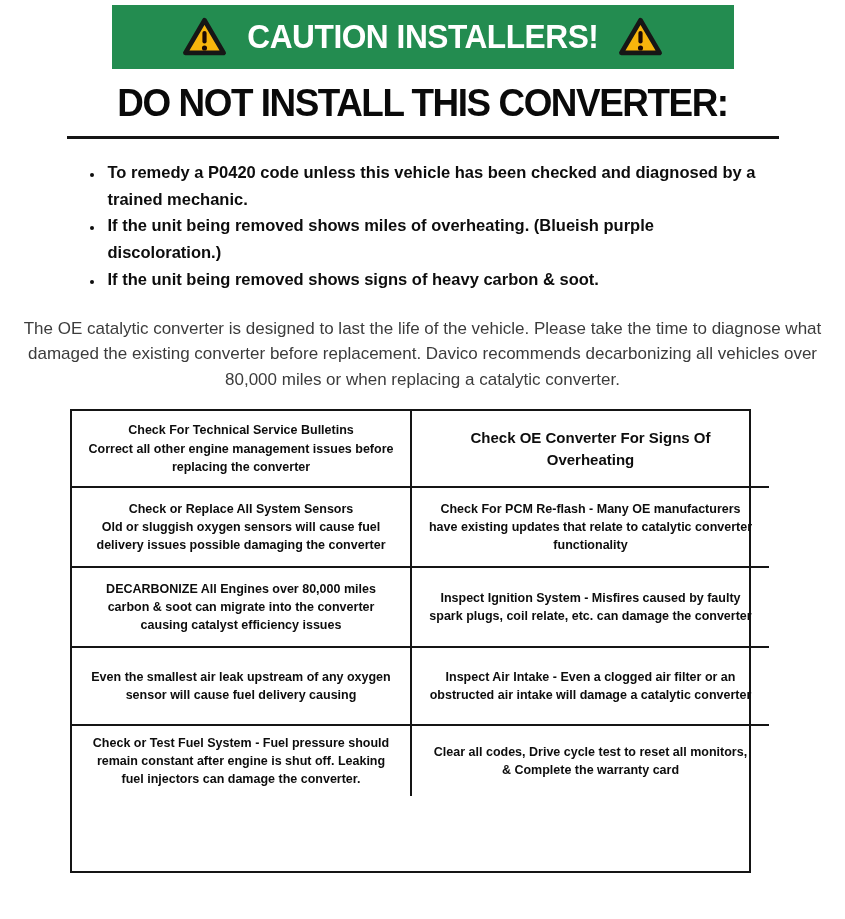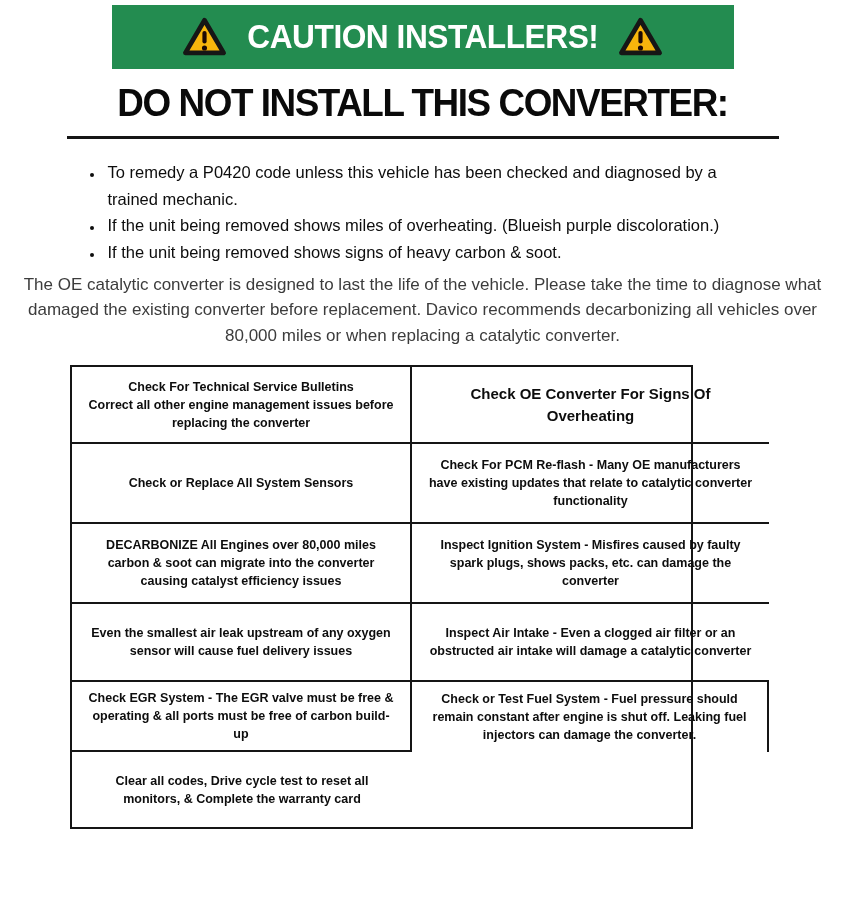--- a/index.html
+++ b/index.html
@@ -51,31 +51,31 @@
 
   
   .warning-list {
     width: 678px;
     margin: 20px auto 0 auto;
     padding-left: 20px;
     list-style: disc;
   }
   .warning-list li {
     font-size: 16.5px;
-    font-weight: 400;
+    font-weight: 700;
     line-height: 1.62;
     color: #0d0d0d;
     padding-left: 4px;
   }
   .warning-list li::marker { font-size: 12px; }
 
   
   .advisory {
     width: 826px;
-    margin: 6px auto 0 auto;
+    margin: 23px auto 0 auto;
     text-align: center;
     font-size: 17px;
     font-weight: 400;
     line-height: 1.5;
     color: #3c3c3c;
   }
 
   
   .keys-heading {
     margin-top: 17px;
@@ -85,21 +85,21 @@
     color: #0a0a0a;
     text-decoration: underline;
     text-decoration-thickness: 2.5px;
     text-underline-offset: 4px;
     letter-spacing: -0.3px;
   }
 
   
   .keys-table {
     margin: 17px 0 0 70px;
-    width: 623px;
+    width: 681px;
     display: grid;
     grid-template-columns: 340px 357px;
     grid-template-rows: 77px 80px 80px 78px 70px 75px;
     border: 2px solid #151515;
   }
   .cell {
     border-right: 2px solid #151515;
     border-bottom: 2px solid #151515;
     display: flex;
     flex-direction: column;
@@ -160,44 +160,41 @@
     <div class="cell">
       <div class="cell-title">Check For Technical Service Bulletins</div>
       <div class="cell-body">Correct all other engine management issues before replacing the converter</div>
     </div>
     <div class="cell last-col">
       <div class="cell-text big">Check OE Converter For Signs Of Overheating</div>
     </div>
 
     <div class="cell">
       <div class="cell-title">Check or Replace All System Sensors</div>
+      <div class="cell-body">Old or sluggish oxygen sensors will cause fuel delivery issues possible damaging the converter</div>
     </div>
     <div class="cell last-col">
       <div class="cell-text">Check For PCM Re-flash - Many OE manufacturers have existing updates that relate to catalytic converter functionality</div>
     </div>
 
     <div class="cell">
 
       <div class="cell-body">DECARBONIZE All Engines over 80,000 miles carbon &amp; soot can migrate into the converter causing catalyst efficiency issues</div>
     </div>
     <div class="cell last-col">
-      <div class="cell-text">Inspect Ignition System - Misfires caused by faulty spark plugs, shows packs, etc. can damage the converter</div>
-    </div>
-
-    <div class="cell">
-      <div class="cell-body">Even the smallest air leak upstream of any oxygen sensor will cause fuel delivery issues</div>
+      <div class="cell-text">Inspect Ignition System - Misfires caused by faulty spark plugs, coil relate, etc. can damage the converter</div>
+    </div>
+
+    <div class="cell">
+      <div class="cell-body">Even the smallest air leak upstream of any oxygen sensor will cause fuel delivery causing</div>
     </div>
     <div class="cell last-col">
       <div class="cell-text">Inspect Air Intake - Even a clogged air filter or an obstructed air intake will damage a catalytic converter</div>
     </div>
 
-    <div class="cell">
-
-      <div class="cell-body">Check EGR System - The EGR valve must be free &amp; operating &amp; all ports must be free of carbon build-up</div>
-    </div>
 
     <div class="cell last-row">
 
       <div class="cell-body">Check or Test Fuel System - Fuel pressure should remain constant after engine is shut off.  Leaking fuel injectors can damage the converter.</div>
     </div>
     <div class="cell last-col last-row">
       <div class="cell-text">Clear all codes,  Drive cycle test to reset all monitors, &amp; Complete the warranty card</div>
     </div>
 
   </div>

